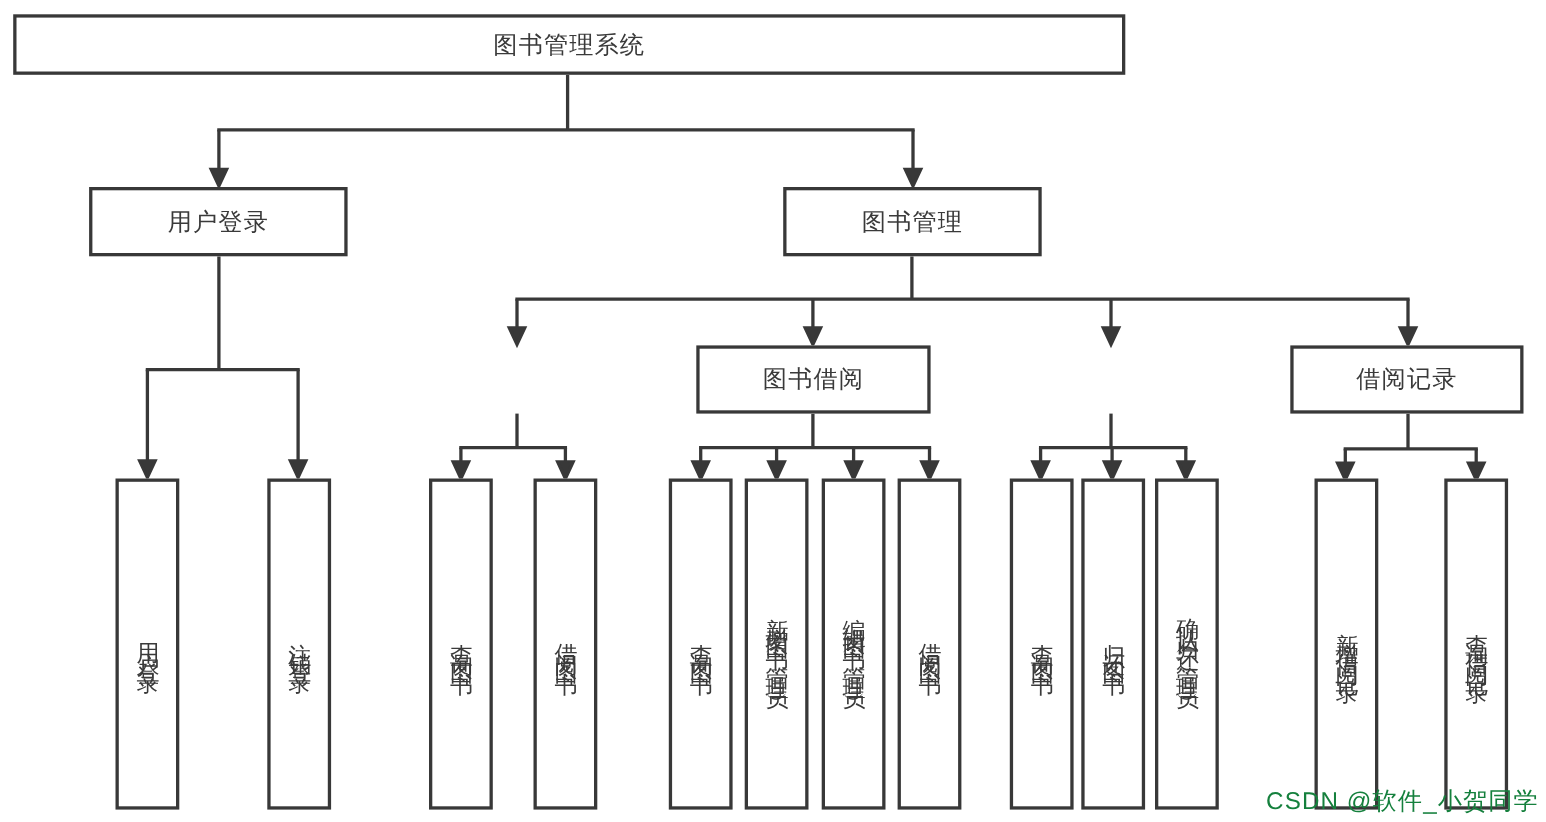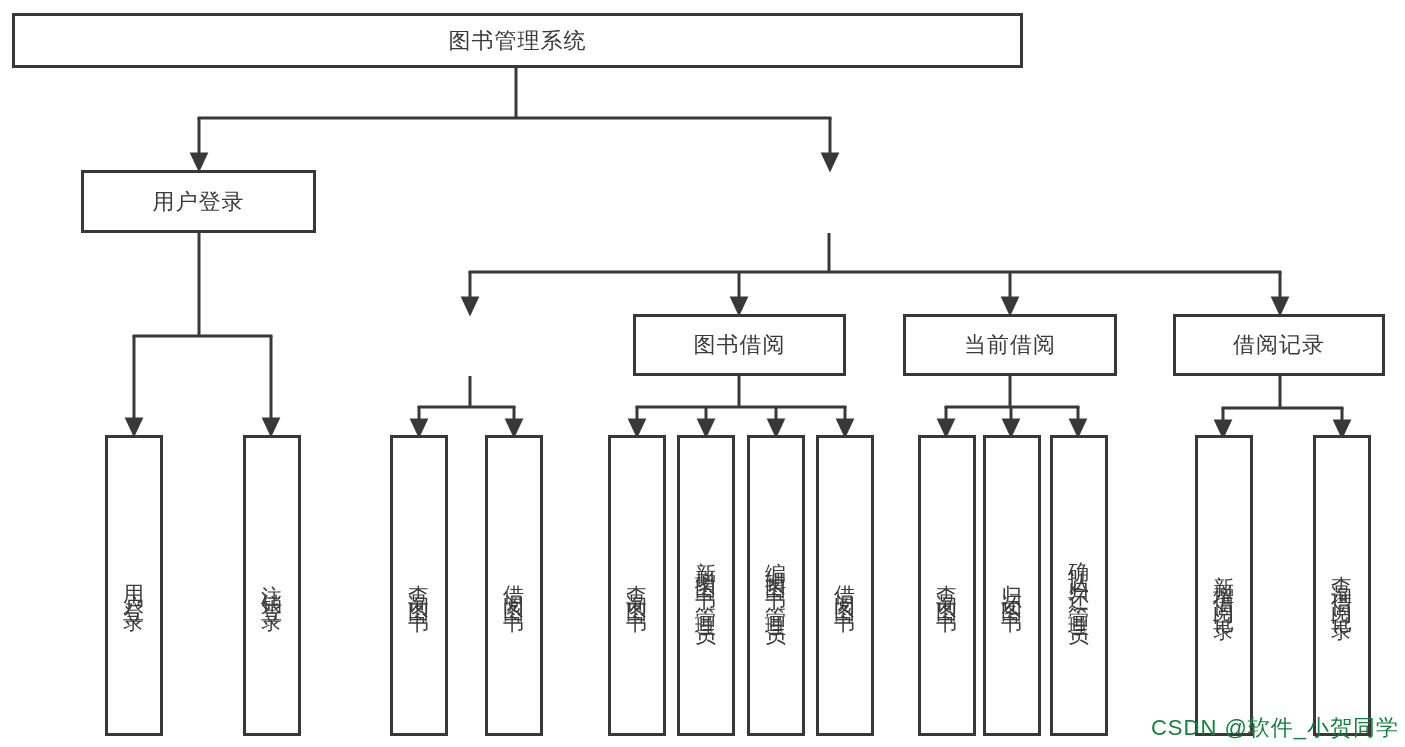--- a/index.html
+++ b/index.html
@@ -141,27 +141,27 @@
     </g>
   </svg>
 
   <div class="node h" style="left:12px; top:13px; width:1011px; height:55px;">
     <span>图书管理系统</span>
   </div>
 
   <div class="node h" style="left:81px; top:170px; width:235px; height:63px;">
     <span>用户登录</span>
   </div>
+  <div class="node h" style="left:712px; top:170px; width:235px; height:63px;">
+    <span>图书管理</span>
+  </div>
 
   <div class="node h" style="left:633px; top:314px; width:213px; height:62px;">
     <span>图书借阅</span>
   </div>
-  <div class="node h" style="left:903px; top:314px; width:214px; height:62px;">
-    <span>当前借阅</span>
-  </div>
   <div class="node h" style="left:1173px; top:314px; width:212px; height:62px;">
     <span>借阅记录</span>
   </div>
 
   <div class="node leaf" style="left:105px;">
     <span class="vtext">用户登录</span>
   </div>
   <div class="node leaf" style="left:243px;">
     <span class="vtext">注销登录</span>
   </div>

